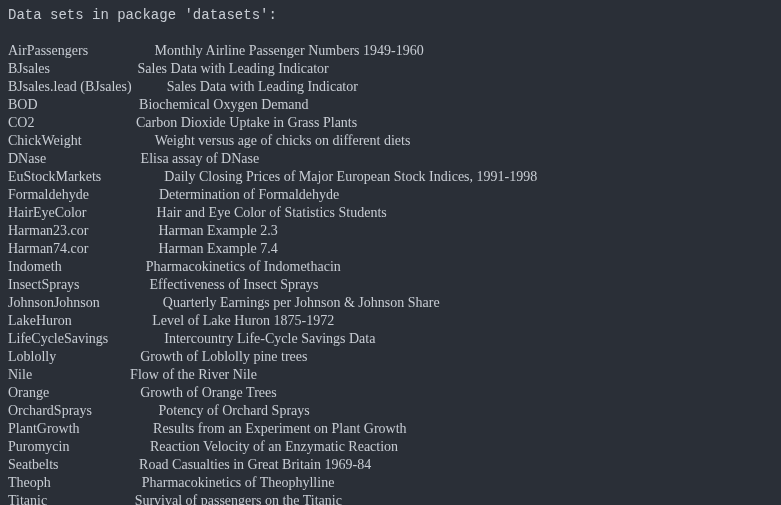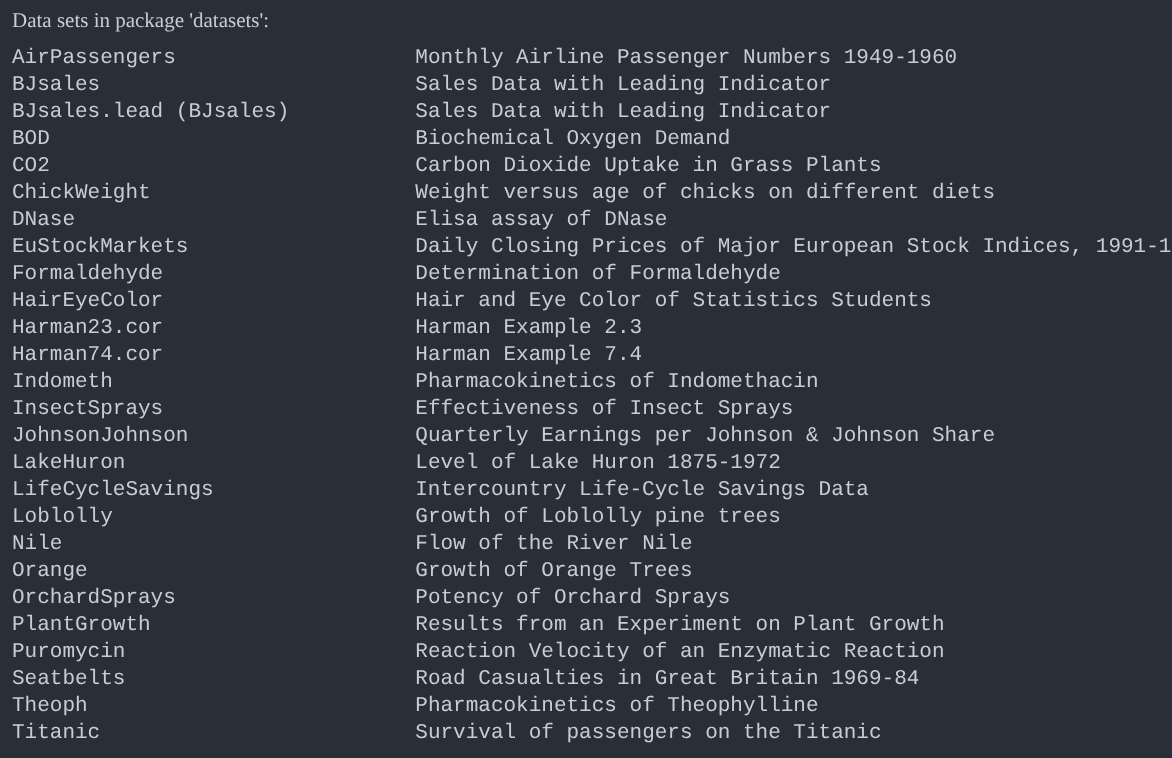--- a/index.html
+++ b/index.html
@@ -27,21 +27,21 @@
       background: #2a2f37;
     }
     .viewport::-webkit-scrollbar-thumb {
       background: #4b525c;
       border-radius: 2px;
     }
     pre {
       white-space: pre;
       font-family: inherit;
     }
-    .header-line { margin-bottom: 6px; font-family: Liberation Serif, serif; }
-    .row { white-space: pre; }
+    .header-line { margin-bottom: 18px; }
+    .row { white-space: pre; font-family: Liberation Serif, serif; }
   </style>
 </head>
 <body>
 
 <div class="viewport">
   <pre><div class="header-line">Data sets in package 'datasets':</div><div id="rows-container"><div class="row"><span>AirPassengers</span>                   <span>Monthly Airline Passenger Numbers 1949-1960</span></div><div class="row"><span>BJsales</span>                         <span>Sales Data with Leading Indicator</span></div><div class="row"><span>BJsales.lead (BJsales)</span>          <span>Sales Data with Leading Indicator</span></div><div class="row"><span>BOD</span>                             <span>Biochemical Oxygen Demand</span></div><div class="row"><span>CO2</span>                             <span>Carbon Dioxide Uptake in Grass Plants</span></div><div class="row"><span>ChickWeight</span>                     <span>Weight versus age of chicks on different diets</span></div><div class="row"><span>DNase</span>                           <span>Elisa assay of DNase</span></div><div class="row"><span>EuStockMarkets</span>                  <span>Daily Closing Prices of Major European Stock Indices, 1991-1998</span></div><div class="row"><span>Formaldehyde</span>                    <span>Determination of Formaldehyde</span></div><div class="row"><span>HairEyeColor</span>                    <span>Hair and Eye Color of Statistics Students</span></div><div class="row"><span>Harman23.cor</span>                    <span>Harman Example 2.3</span></div><div class="row"><span>Harman74.cor</span>                    <span>Harman Example 7.4</span></div><div class="row"><span>Indometh</span>                        <span>Pharmacokinetics of Indomethacin</span></div><div class="row"><span>InsectSprays</span>                    <span>Effectiveness of Insect Sprays</span></div><div class="row"><span>JohnsonJohnson</span>                  <span>Quarterly Earnings per Johnson &amp; Johnson Share</span></div><div class="row"><span>LakeHuron</span>                       <span>Level of Lake Huron 1875-1972</span></div><div class="row"><span>LifeCycleSavings</span>                <span>Intercountry Life-Cycle Savings Data</span></div><div class="row"><span>Loblolly</span>                        <span>Growth of Loblolly pine trees</span></div><div class="row"><span>Nile</span>                            <span>Flow of the River Nile</span></div><div class="row"><span>Orange</span>                          <span>Growth of Orange Trees</span></div><div class="row"><span>OrchardSprays</span>                   <span>Potency of Orchard Sprays</span></div><div class="row"><span>PlantGrowth</span>                     <span>Results from an Experiment on Plant Growth</span></div><div class="row"><span>Puromycin</span>                       <span>Reaction Velocity of an Enzymatic Reaction</span></div><div class="row"><span>Seatbelts</span>                       <span>Road Casualties in Great Britain 1969-84</span></div><div class="row"><span>Theoph</span>                          <span>Pharmacokinetics of Theophylline</span></div><div class="row"><span>Titanic</span>                         <span>Survival of passengers on the Titanic</span></div></div></pre>
 </div>
 
 </body></html>

